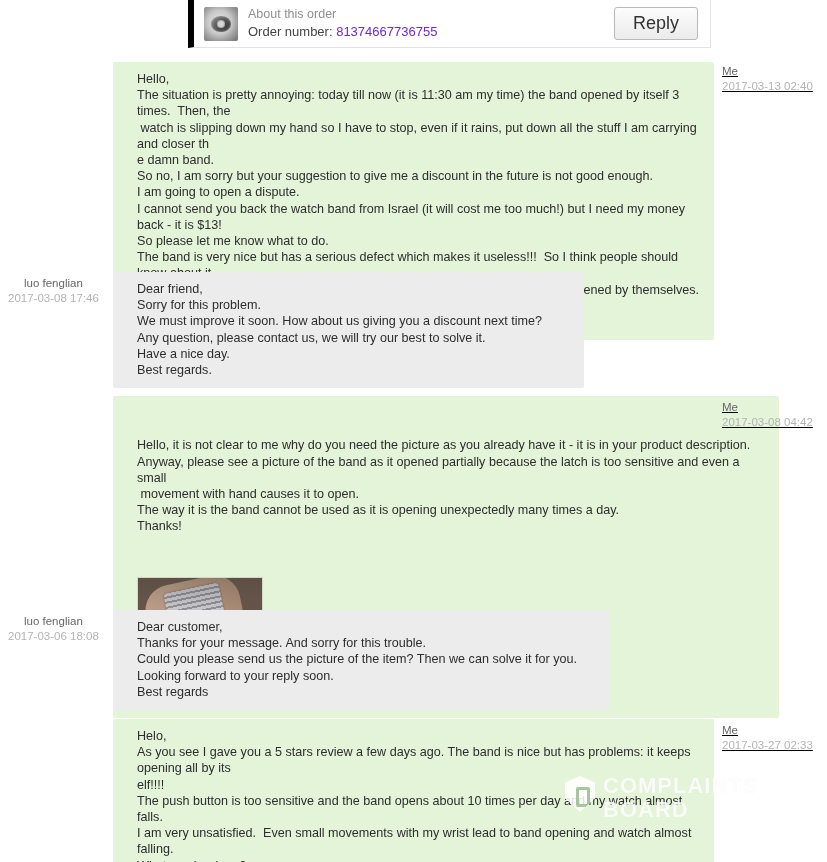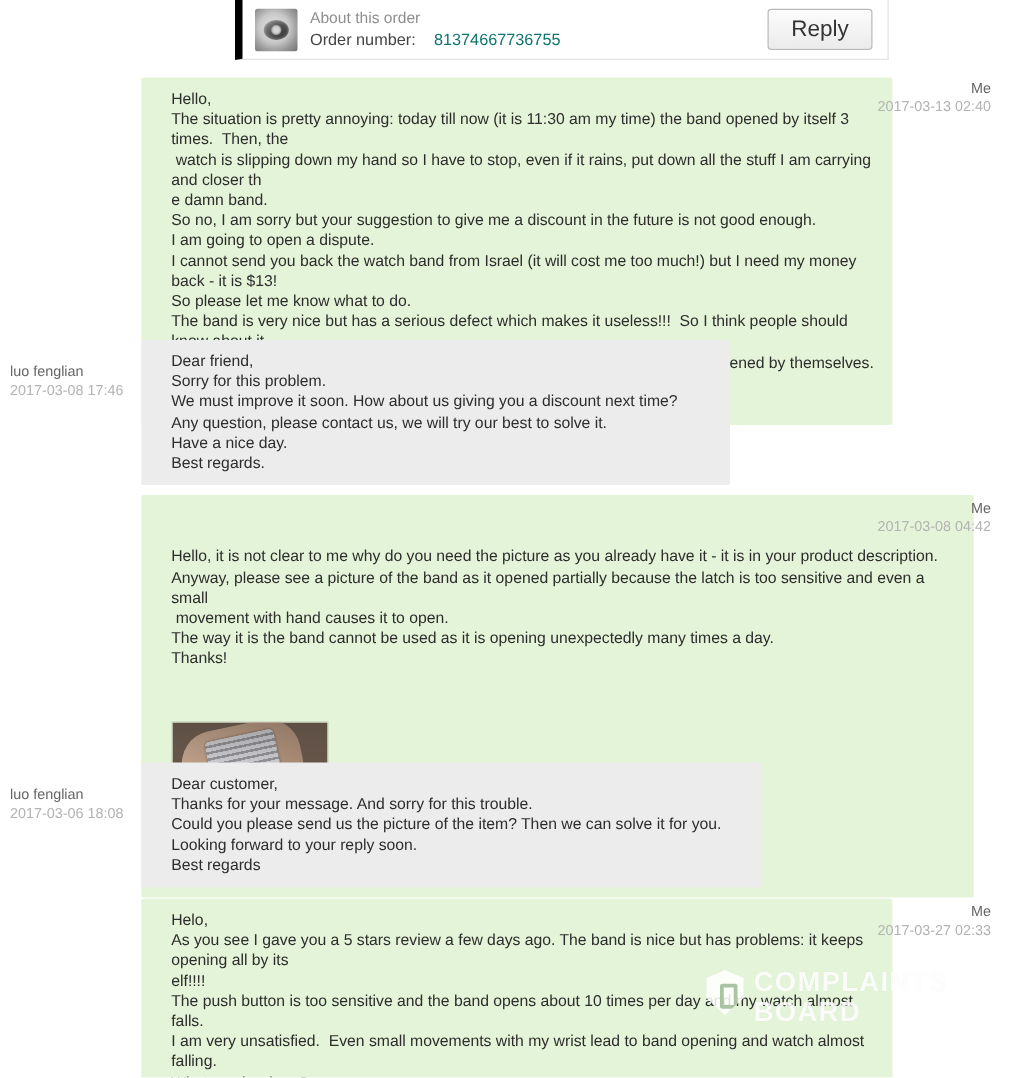--- a/index.html
+++ b/index.html
@@ -64,21 +64,21 @@
   }
   .order-title {
     font-size: 12.5px;
     color: #8f8f8f;
   }
   .order-number {
     font-size: 13px;
     color: #444;
     white-space: nowrap;
   }
-  .order-number .num { color: #0f766e; margin-left: 11px; }
+  .order-number .num { color: #6d28d9; }
   .reply-btn {
     flex: 0 0 auto;
     font-family: "Liberation Sans", sans-serif;
     font-size: 18px;
     color: #333;
     background: linear-gradient(#fcfcfc, #ebebeb);
     border: 1px solid #b9b9b9;
     border-radius: 3px;
     padding: 5px 18px;
     cursor: pointer;
@@ -100,22 +100,22 @@
   .bubble.me    { background: #e4f4d8; }
   .bubble.them  { background: #ececec; }
 
   .meta {
     position: absolute;
     font-size: 11.5px;
     line-height: 15px;
   }
   .meta .name { color: #666; display: block; }
   .meta .time { color: #b3b3b3; display: block; }
-  .meta.right { left: 702px; text-align: right; }
-  .meta.left  { left: 8px;  text-align: left; margin-top: 15px; }
+  .meta.right { left: 722px; text-align: left; text-decoration: underline; }
+  .meta.left  { left: 8px;  text-align: center; }
 
   
   .photo {
     margin-top: 10px;
     width: 126px;
     height: 99px;
     border: 1px solid #cfd9c6;
     background:
       linear-gradient(180deg, #7d6a5c 0%, #6a584c 38%, #8f8076 52%, #b2a69c 60%, #c9bfb6 72%, #d8d0c8 100%);
     position: relative;

